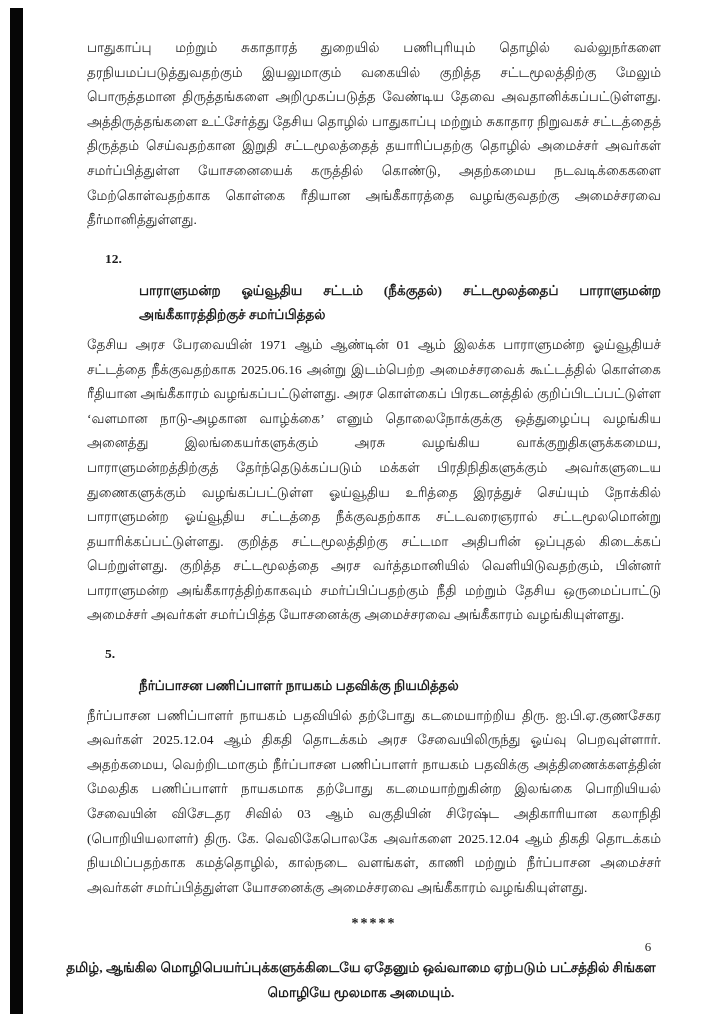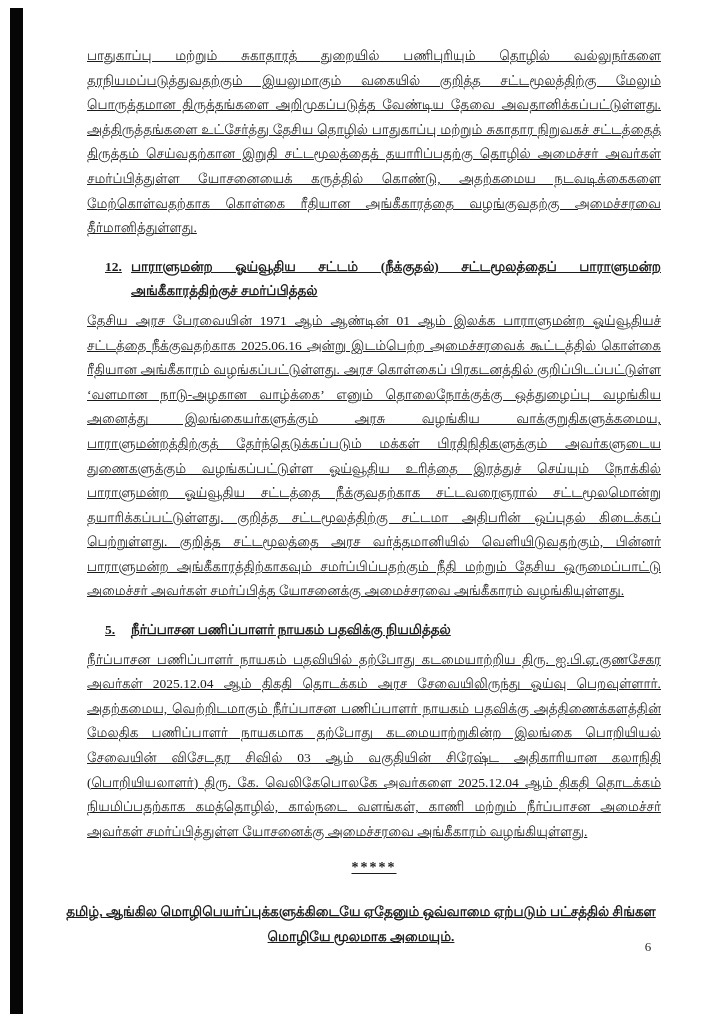--- a/index.html
+++ b/index.html
@@ -16,44 +16,45 @@
     position: absolute;
     left: 10px;
     top: 8px;
     width: 13px;
     height: 1006px;
     background: #060606;
   }
   .content {
     position: absolute;
     left: 87px;
-    top: 44px;
+    top: 36px;
     width: 574px;
-    text-decoration: underline;
   }
   .para {
     font-size: 13.5px;
     line-height: 24.6px;
     text-align: justify;
     margin: 0;
   }
   .section-heading {
     display: flex;
     font-weight: bold;
     font-size: 13.5px;
     line-height: 24.6px;
     margin: 14px 0 5px;
     padding-left: 18px;
+    gap: 8px;
   }
   .section-heading .num {
     flex: 0 0 26px;
   }
   .section-heading .title {
     flex: 1;
     text-align: justify;
+    margin-top: 32px;
   }
   .section-body {
   }
   .stars {
     text-align: center;
     font-size: 14px;
     font-weight: bold;
     letter-spacing: 2px;
     margin: 16px 0 0 0;
   }

